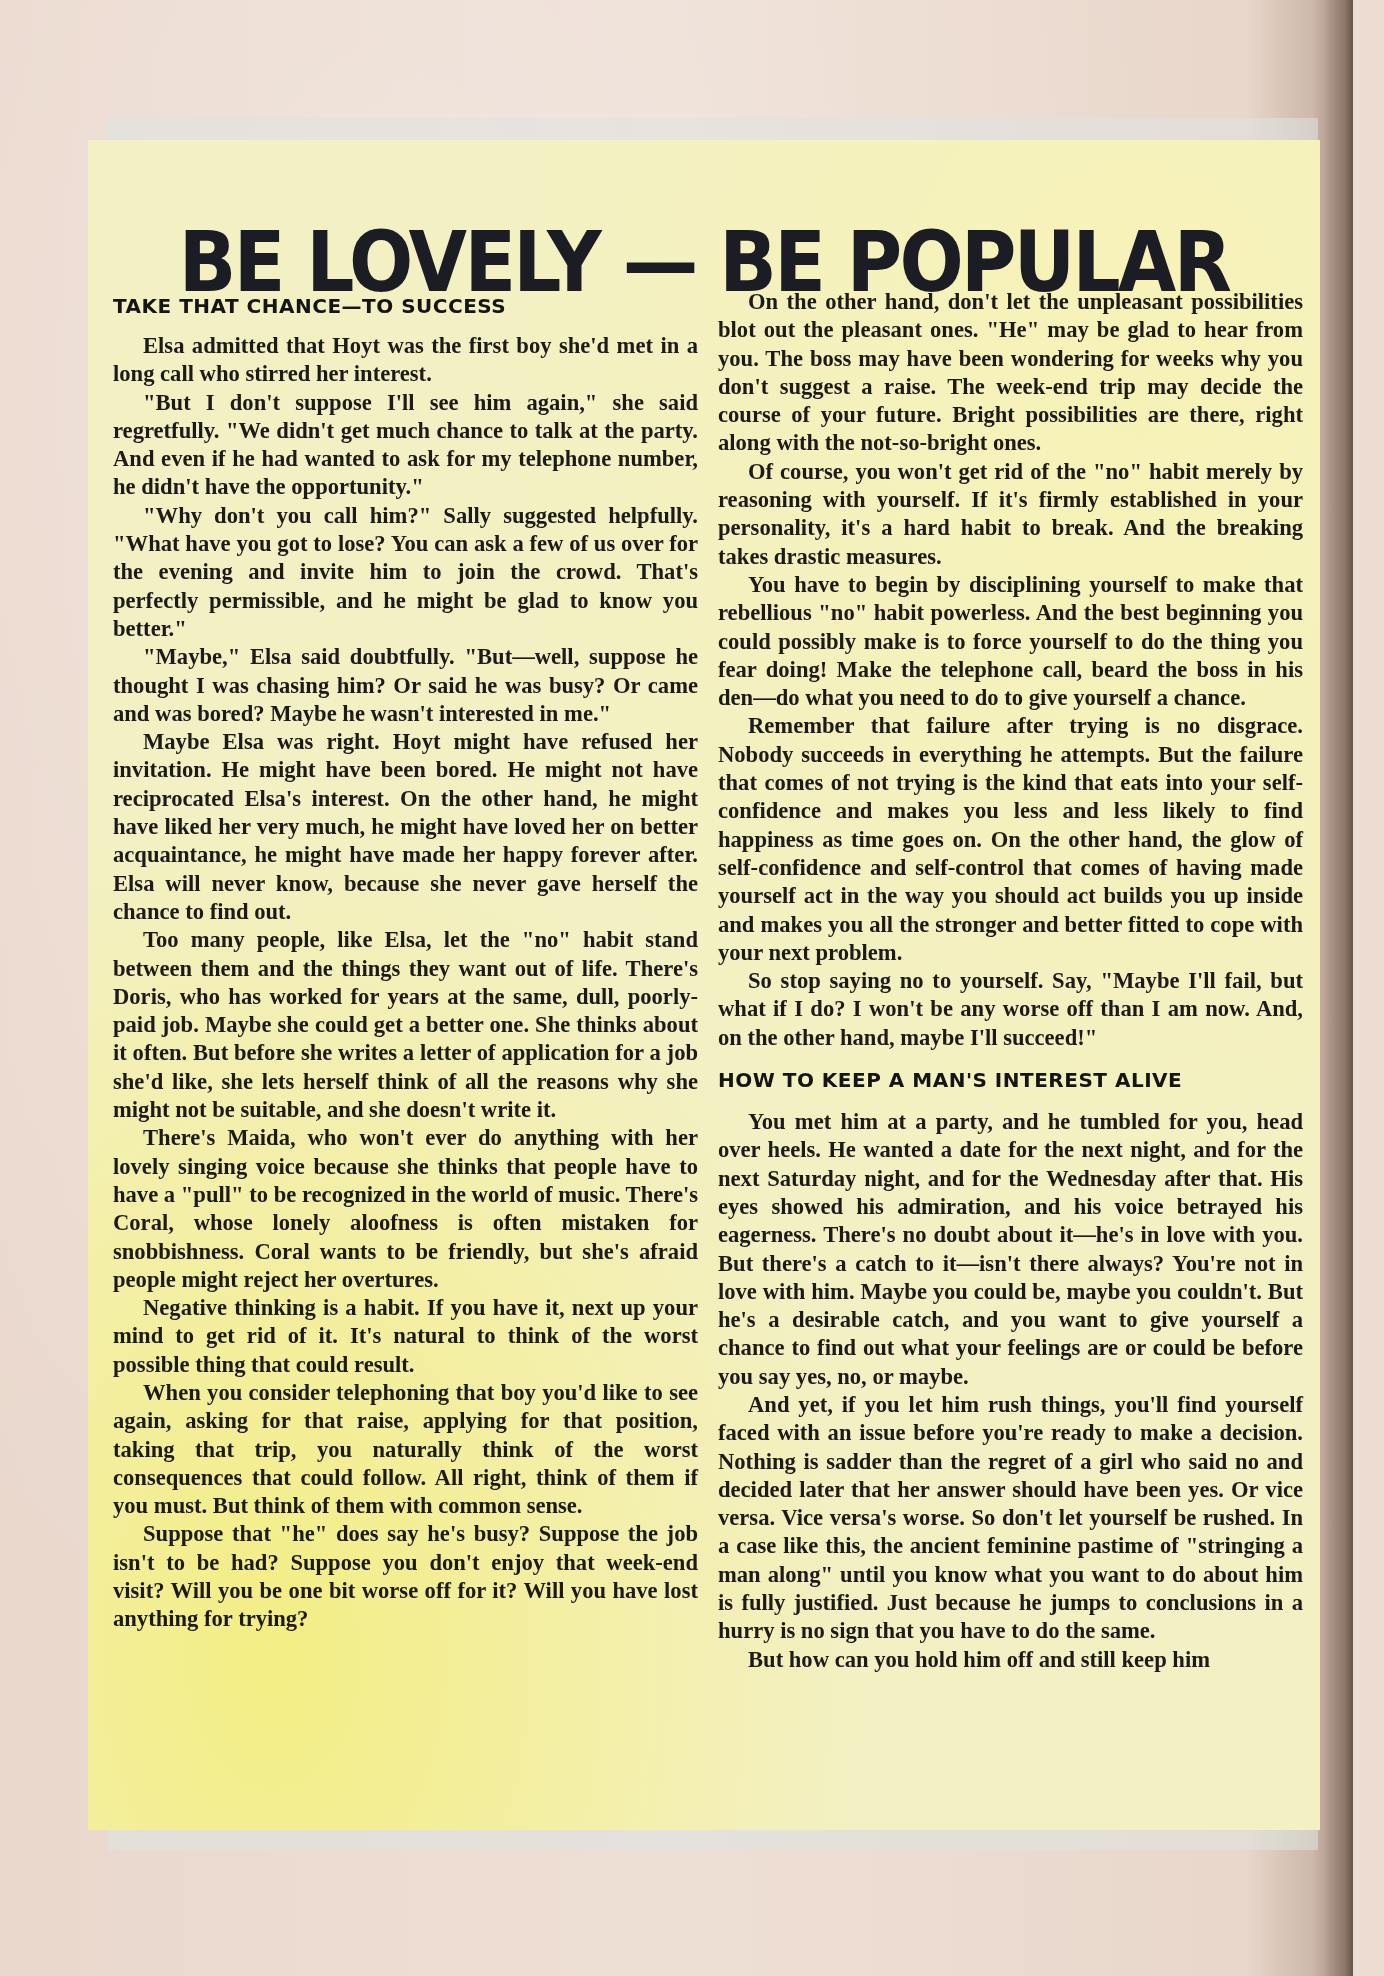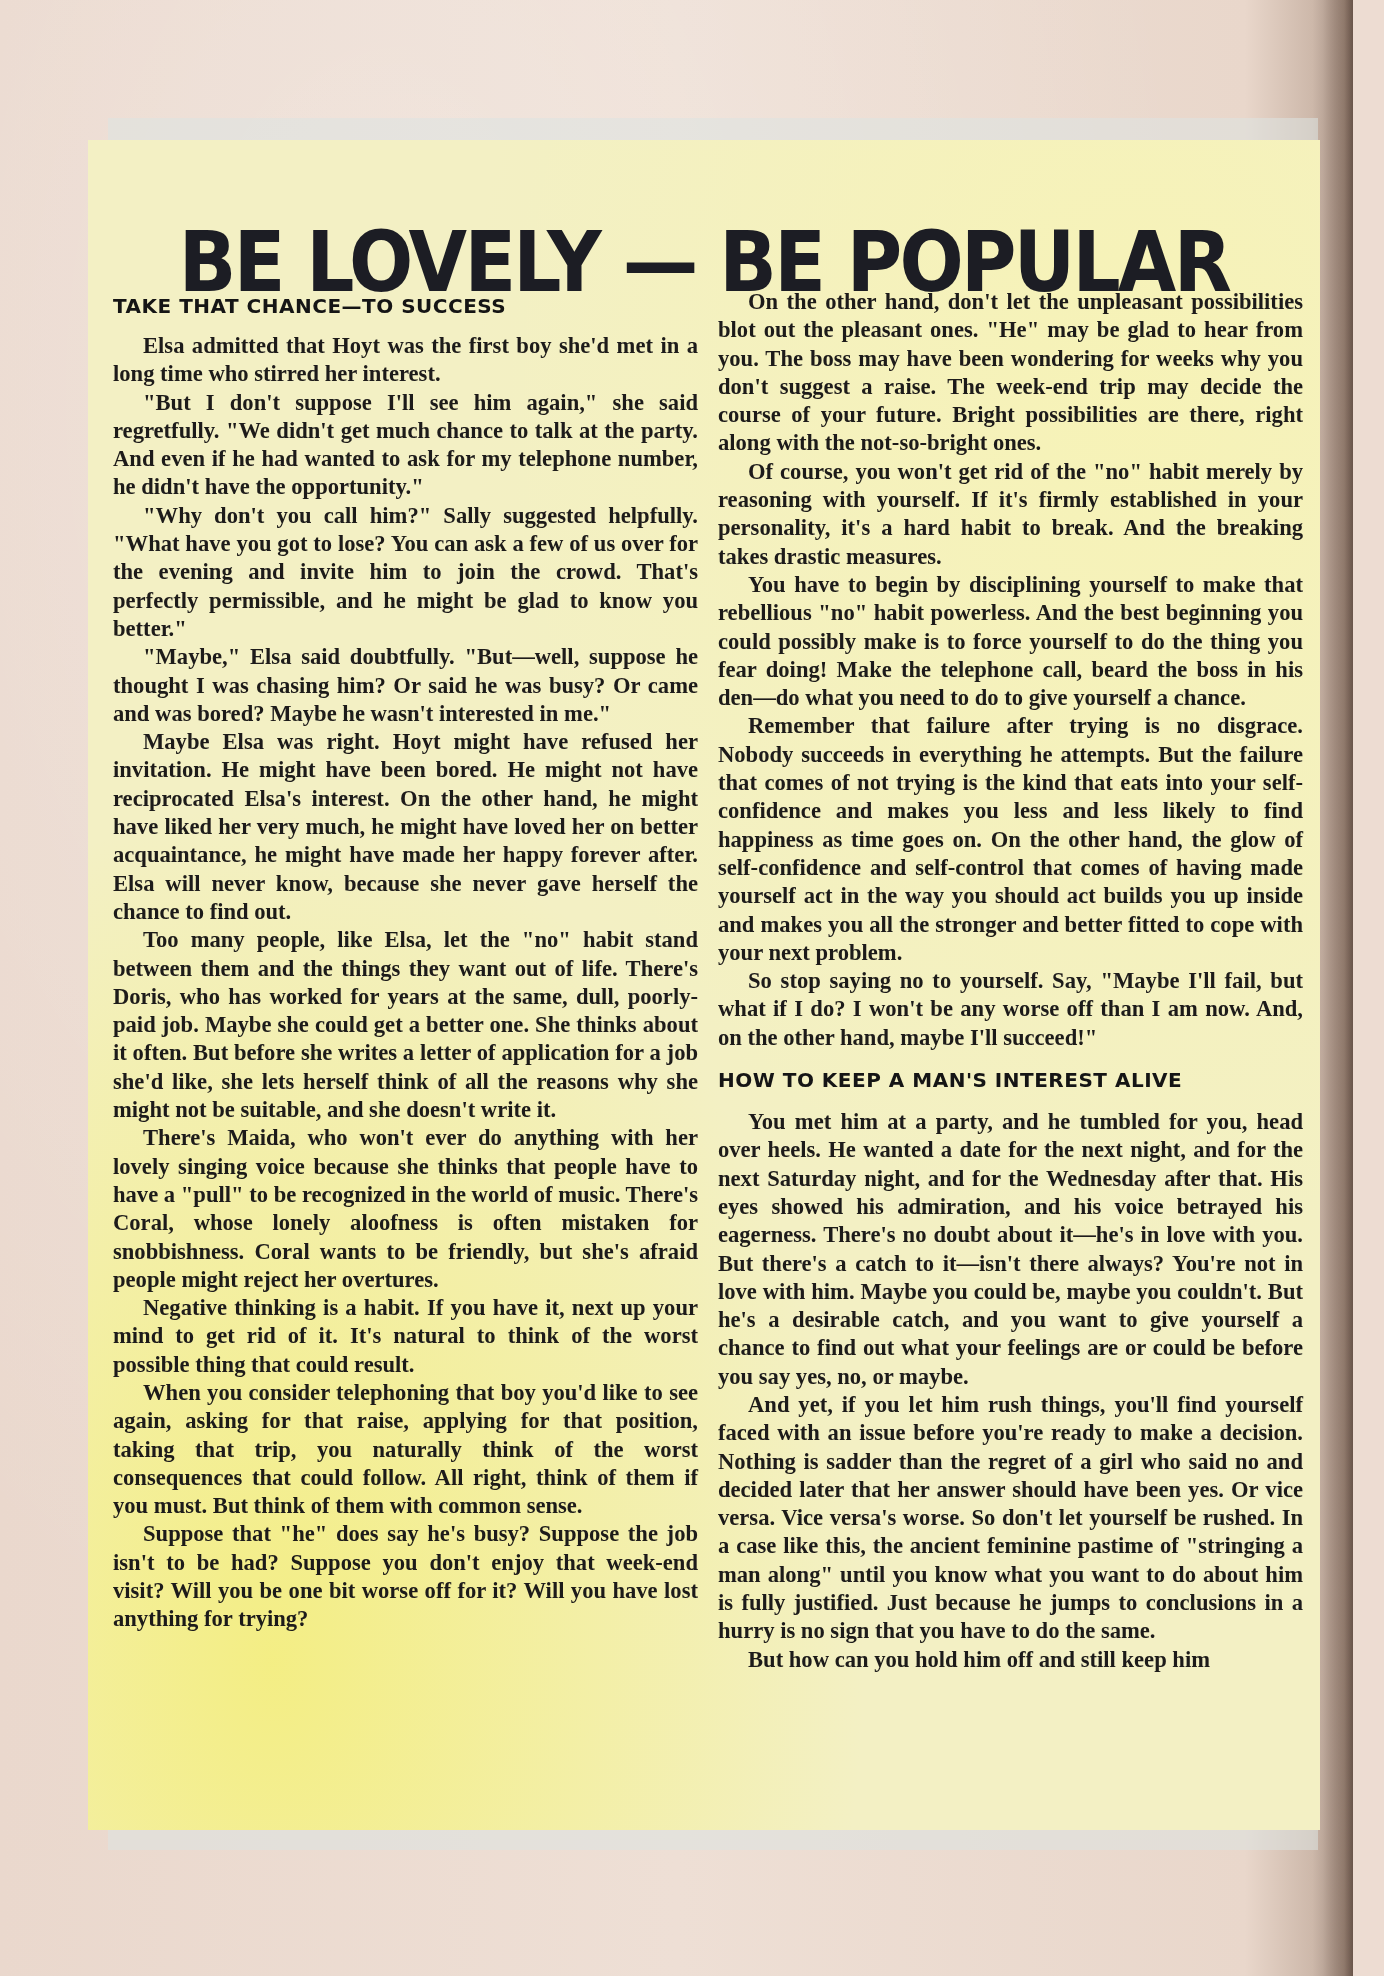--- a/index.html
+++ b/index.html
@@ -97,21 +97,21 @@
 
 <div class="page">
   <div class="gutter-shadow"></div>
   <div class="blue-band"></div>
   <div class="panel"></div>
 
   <h1 class="title">BE LOVELY — BE POPULAR</h1>
 
   <div class="col left">
     <div class="heading">TAKE THAT CHANCE—TO SUCCESS</div>
-    <p class="para">Elsa admitted that Hoyt was the first boy she'd met in a long time who stirred her interest.</p>
+    <p class="para">Elsa admitted that Hoyt was the first boy she'd met in a long call who stirred her interest.</p>
     <p class="para">"But I don't suppose I'll see him again," she said regretfully. "We didn't get much chance to talk at the party. And even if he had wanted to ask for my telephone number, he didn't have the opportunity."</p>
     <p class="para">"Why don't you call him?" Sally suggested helpfully. "What have you got to lose? You can ask a few of us over for the evening and invite him to join the crowd. That's perfectly permissible, and he might be glad to know you better."</p>
     <p class="para">"Maybe," Elsa said doubtfully. "But—well, suppose he thought I was chasing him? Or said he was busy? Or came and was bored? Maybe he wasn't interested in me."</p>
     <p class="para">Maybe Elsa was right. Hoyt might have refused her invitation. He might have been bored. He might not have reciprocated Elsa's interest. On the other hand, he might have liked her very much, he might have loved her on better acquaintance, he might have made her happy forever after. Elsa will never know, because she never gave herself the chance to find out.</p>
     <p class="para">Too many people, like Elsa, let the "no" habit stand between them and the things they want out of life. There's Doris, who has worked for years at the same, dull, poorly-paid job. Maybe she could get a better one. She thinks about it often. But before she writes a letter of application for a job she'd like, she lets herself think of all the reasons why she might not be suitable, and she doesn't write it.</p>
     <p class="para">There's Maida, who won't ever do anything with her lovely singing voice because she thinks that people have to have a "pull" to be recognized in the world of music. There's Coral, whose lonely aloofness is often mistaken for snobbishness. Coral wants to be friendly, but she's afraid people might reject her overtures.</p>
     <p class="para">Negative thinking is a habit. If you have it, next up your mind to get rid of it. It's natural to think of the worst possible thing that could result.</p>
     <p class="para">When you consider telephoning that boy you'd like to see again, asking for that raise, applying for that position, taking that trip, you naturally think of the worst consequences that could follow. All right, think of them if you must. But think of them with common sense.</p>
     <p class="para heavy-tail"><span>Suppose that "he" does say he's busy? Suppose the job isn't to be had? Suppose you don't enjoy that week-end visit? Will you be one bit worse off </span><span class="tail">for it? Will you have lost anything for trying?</span></p>
   </div>

